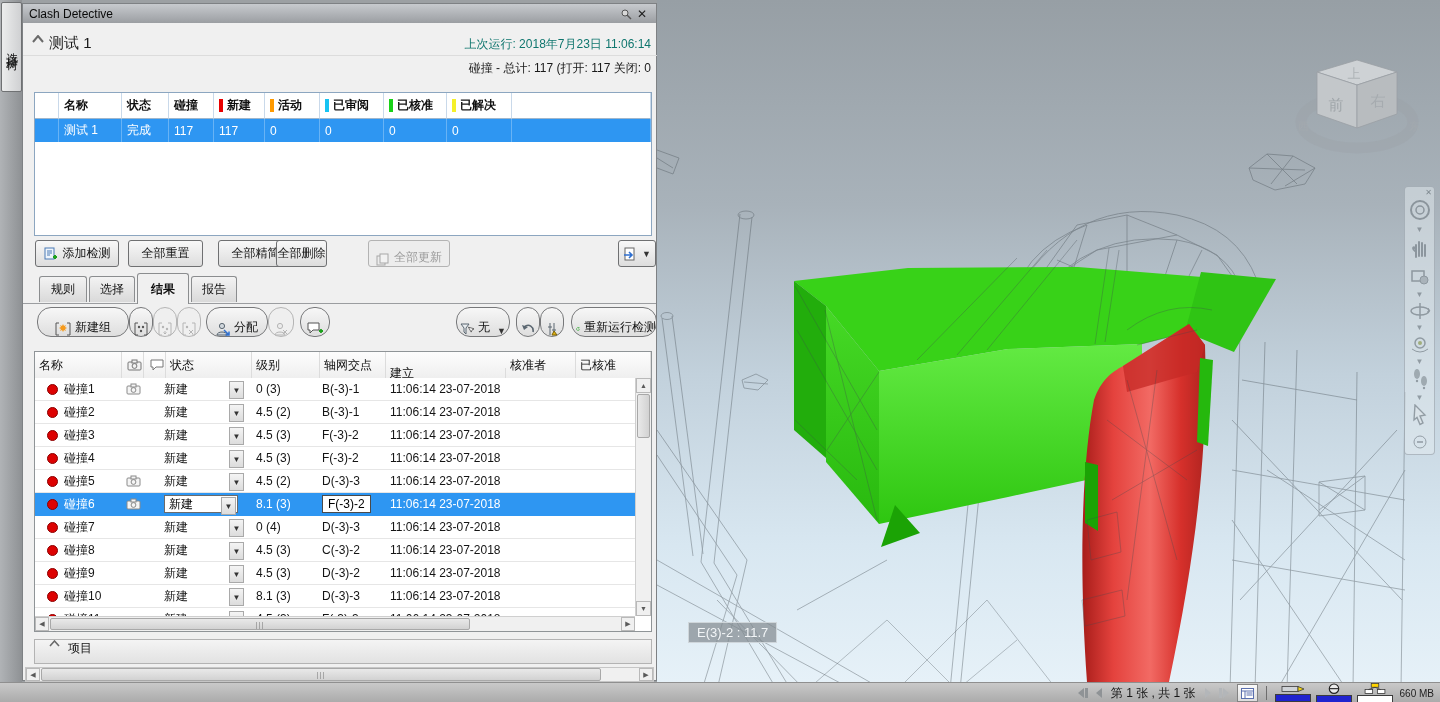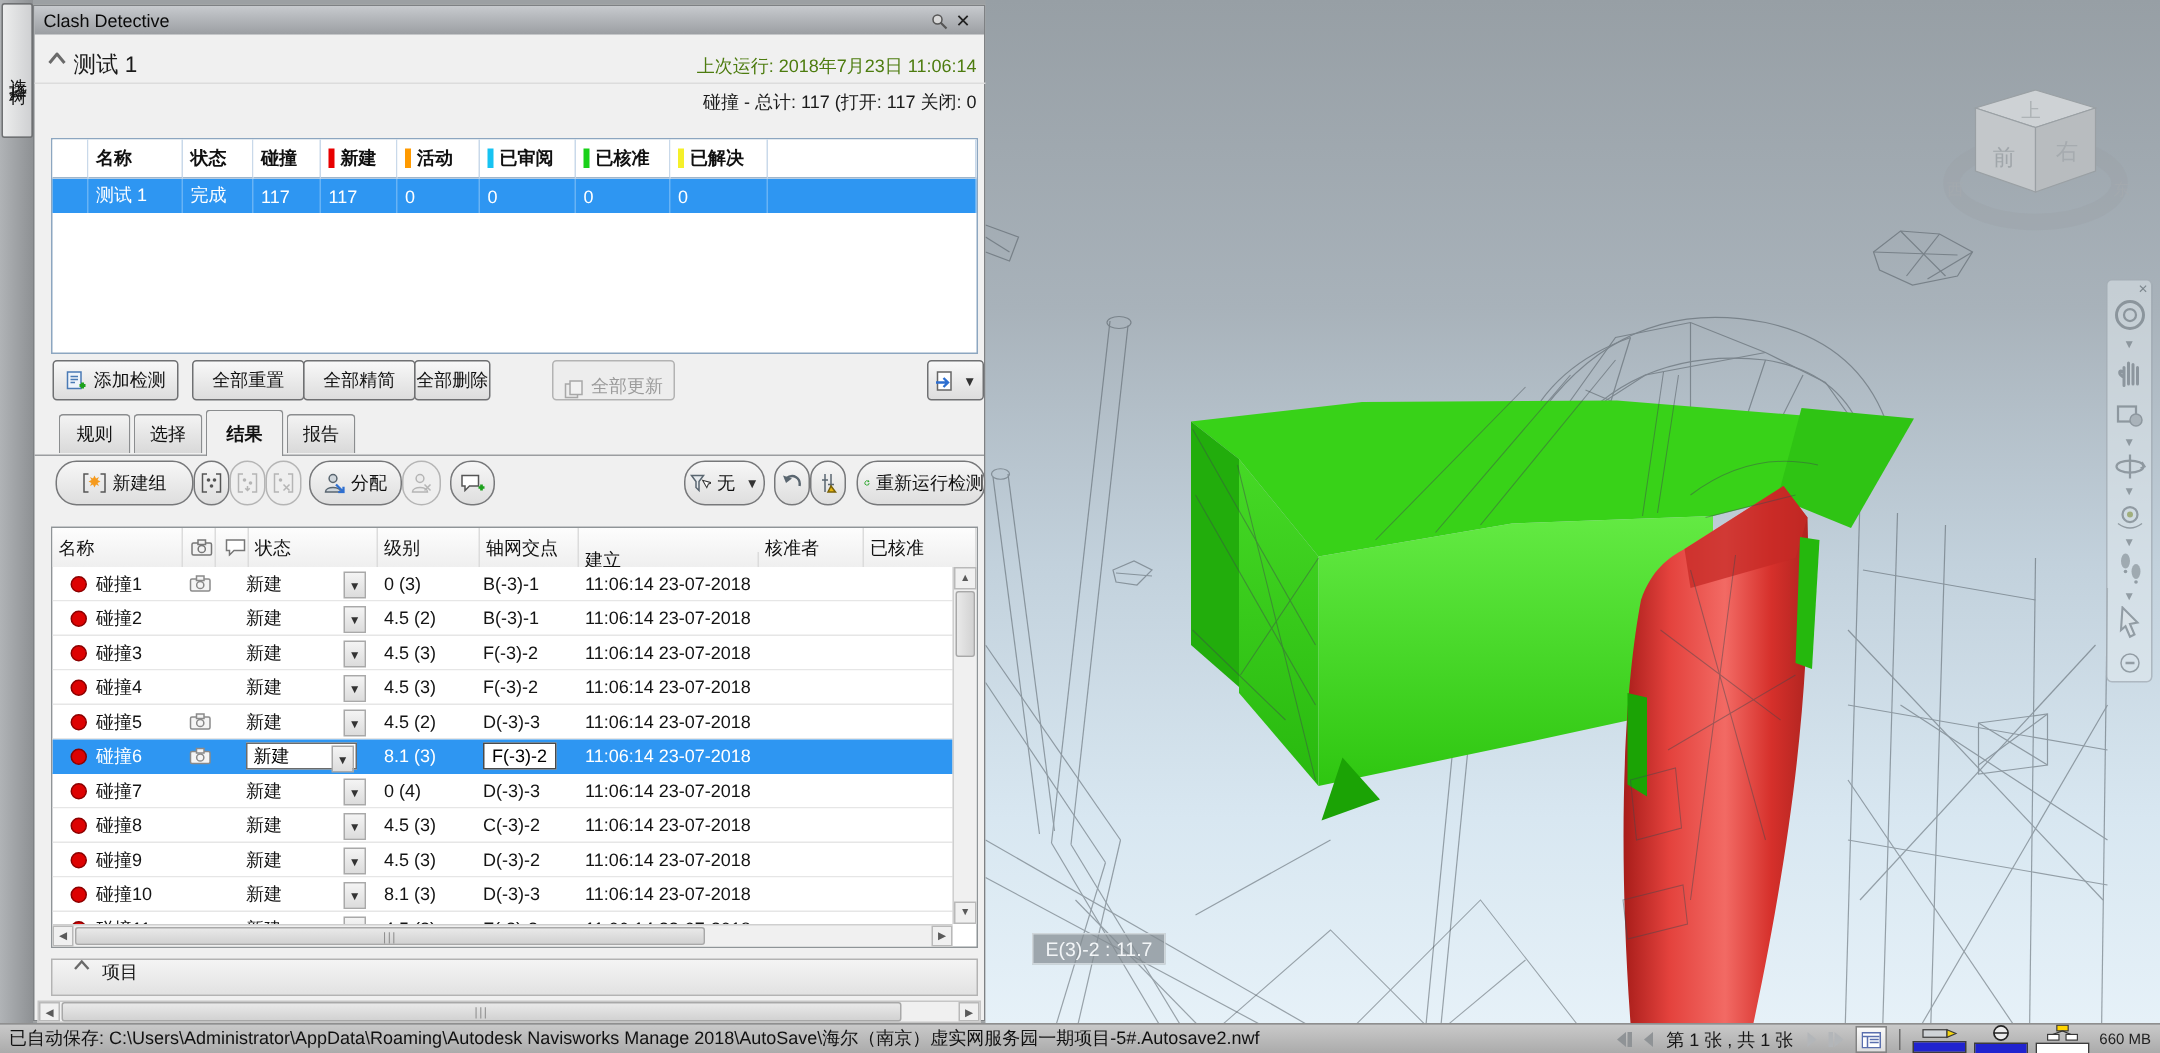--- a/index.html
+++ b/index.html
@@ -15,21 +15,21 @@
            writing-mode:vertical-lr;font-size:12px;color:#151515;letter-spacing:3px;cursor:pointer;}
 
   
   .panel{left:22px;top:3px;width:635px;height:678px;background:#f0f0f0;border:1px solid #7e8184;box-sizing:border-box;}
   .titlebar{position:absolute;left:0;top:0;right:0;height:19px;background:linear-gradient(#c7cace,#9b9ea2);
             display:flex;align-items:center;font-size:12px;color:#0a0a0a;padding:0 6px;box-sizing:border-box;}
   .titlebar .sp{flex:1;}
   .tb-ico{width:16px;height:14px;display:flex;align-items:center;justify-content:center;color:#222;font-size:12px;cursor:pointer;}
   .hdr-title{left:26px;top:30px;font-size:15px;color:#1a1a1a;}
   .hdr-chev{left:9px;top:31px;width:12px;height:8px;}
-  .hdr-right1{right:5px;top:32px;font-size:12px;color:#4d7c0f;white-space:nowrap;}
+  .hdr-right1{right:5px;top:32px;font-size:12px;color:#0f766e;white-space:nowrap;}
   .hdr-right2{right:5px;top:56px;font-size:12px;color:#1a1a1a;white-space:nowrap;}
   .hdr-sep{left:0;top:51px;width:635px;border-top:1px solid #dcdcdc;}
 
   
   .ttable{left:11px;top:88px;width:618px;height:144px;background:#fff;border:1px solid #8ca6c0;box-sizing:border-box;}
   .trow{display:flex;height:26px;align-items:stretch;}
   .trow.hd .tc{border-right:1px solid #c9d9ea;border-bottom:1px solid #9fb6cc;display:flex;align-items:center;
                font-size:12px;font-weight:bold;color:#101010;padding-left:5px;box-sizing:border-box;background:#fff;}
   .trow.body{height:23px;background:var(--accent);color:#fff;font-size:12px;}
   .trow.body .tc{display:flex;align-items:center;padding-left:5px;box-sizing:border-box;border-right:1px solid rgba(255,255,255,.28);}
@@ -44,21 +44,21 @@
   .btn svg{flex:none;}
 
   
   .tab{position:absolute;top:272px;height:26px;border:1px solid #8b8d8f;border-bottom:none;border-radius:3px 3px 0 0;
        background:linear-gradient(#f3f3f3,#d9d9d9);font-size:12px;color:#111;display:flex;align-items:center;justify-content:center;cursor:pointer;box-sizing:border-box;}
   .tab.active{top:269px;height:31px;background:#f0f0f0;font-weight:bold;z-index:3;}
   .tabline{left:0;top:299px;width:633px;border-top:1px solid #9b9da0;z-index:1;}
 
   
   .tbtn{position:absolute;top:303px;height:30px;border:1px solid #77787a;border-radius:14px;background:linear-gradient(#f7f7f7,#dedede);
-        display:flex;align-items:center;justify-content:center;gap:4px;font-size:12px;color:#111;box-sizing:border-box;cursor:pointer;}
+        display:flex;align-items:flex-end;justify-content:center;gap:4px;font-size:12px;color:#111;box-sizing:border-box;cursor:pointer;}
   .tbtn.dis{border-color:#b5b5b5;background:#efefef;color:#a0a0a0;cursor:default;}
   .darrsm{font-size:9px;color:#333;}
 
   
   .rbox{left:11px;top:347px;width:618px;height:281px;background:#fff;border:1px solid #8f9497;box-sizing:border-box;}
   .rhead{position:absolute;left:0;top:0;right:0;height:26px;background:linear-gradient(#fdfdfd,#efefef);border-bottom:1px solid #c4c4c4;display:flex;font-size:12px;color:#101010;}
   .rh{display:flex;align-items:center;padding-left:4px;border-right:1px solid #dcdcdc;box-sizing:border-box;}
   .rows{position:absolute;left:0;top:26px;width:601px;height:240px;overflow:hidden;}
   .rrow{display:flex;height:22px;align-items:center;border-bottom:1px solid #e6e6e6;font-size:12px;color:#141414;background:#fff;cursor:default;}
   .rrow.sel{background:var(--accent);color:#fff;border-bottom-color:var(--accent);}
@@ -189,21 +189,21 @@
     <svg width="14" height="14" viewBox="0 0 14 14">
         <rect x="1" y="1" width="9" height="11" fill="#eef4fb" stroke="#4a7ab5"></rect>
         <path d="M3,4h5 M3,6h5 M3,8h3" stroke="#4a7ab5"></path>
         <path d="M9,10h4 M11,8v4" stroke="#1da11d" stroke-width="2"></path>
       </svg>
     <span>添加检测</span>
   </div>
   <div class="btn" style="left:105px;top:236px;width:75px;">
       <span>全部重置</span>
     </div>
-  <div class="btn" style="left:179px;top:236px;width:75px;">
+  <div class="btn" style="left:195px;top:236px;width:75px;">
       <span>全部精简</span>
     </div>
   <div class="btn" style="left:253px;top:236px;width:51px;">
       <span>全部删除</span>
     </div>
   <div class="btn dis" style="left:345px;top:236px;width:82px;">
     <svg width="13" height="13" viewBox="0 0 13 13">
         <rect x="1" y="3" width="8" height="9" fill="none" stroke="#a8a8a8"></rect>
         <rect x="4" y="1" width="8" height="9" fill="#f2f2f2" stroke="#a8a8a8"></rect>
       </svg>
@@ -817,21 +817,20 @@
     <div class="nv" style="top:248px;">
       <svg width="14" height="14" viewBox="0 0 14 14">
           <circle cx="7" cy="7" r="6" fill="none" stroke="#5c666e"></circle>
           <path d="M4,7 h6" stroke="#5c666e" stroke-width="1.6"></path>
         </svg>
     </div>
   </div>
 </div>
 
 <div class="abs statusbar">
-  <span class="autosave">已自动保存: C:\Users\Administrator\AppData\Roaming\Autodesk Navisworks Manage 2018\AutoSave\海尔（南京）虚实网服务园一期项目-5#.Autosave2.nwf</span>
   <div class="sb-right">
     <span class="navarr">
       <svg width="14" height="12" viewBox="0 0 14 12">
           <path d="M9,1 L3,6 L9,11 z" fill="#8f9396"></path>
           <rect x="10" y="1" width="3" height="10" fill="#8f9396"></rect>
         </svg>
     </span>
     <span class="navarr">
       <svg width="10" height="12" viewBox="0 0 10 12">
           <path d="M8,1 L2,6 L8,11 z" fill="#8f9396"></path>

